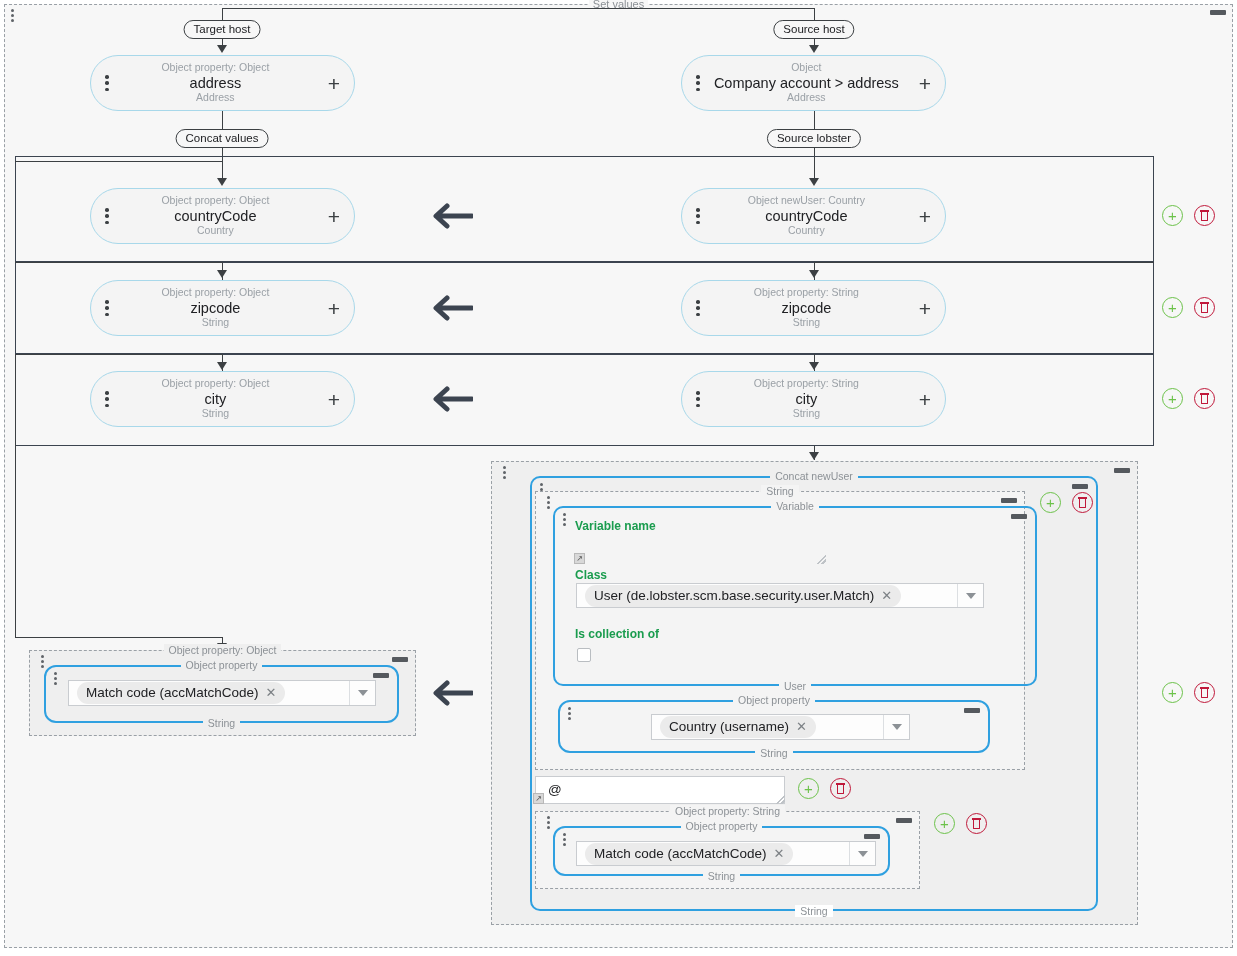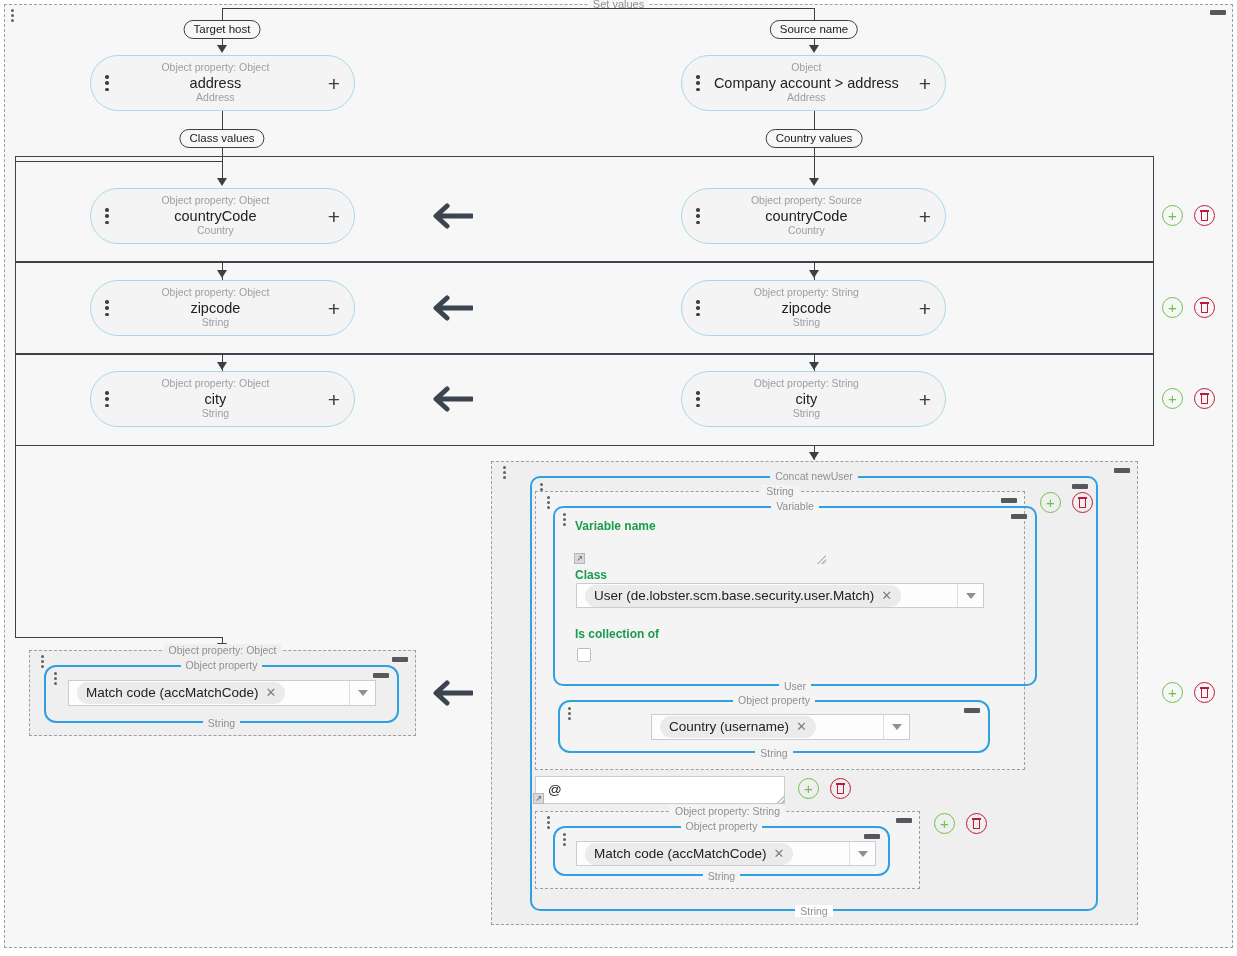--- a/index.html
+++ b/index.html
@@ -304,23 +304,23 @@
 
   <div class="vline" style="left:222px;top:111px;height:18px;"></div>
 
   <div class="vline" style="left:814px;top:111px;height:18px;"></div>
 
   <div class="vline" style="left:222px;top:147px;height:14px;"></div>
 
   <div class="vline" style="left:814px;top:147px;height:14px;"></div>
 
   <div class="pill" style="left:222px;top:20px;"><span>Target host</span></div>
-  <div class="pill" style="left:814px;top:20px;"><span>Source name</span></div>
-  <div class="pill" style="left:222px;top:129px;"><span>Class values</span></div>
-  <div class="pill" style="left:814px;top:129px;"><span>Country values</span></div>
+  <div class="pill" style="left:814px;top:20px;"><span>Source host</span></div>
+  <div class="pill" style="left:222px;top:129px;"><span>Concat values</span></div>
+  <div class="pill" style="left:814px;top:129px;"><span>Source lobster</span></div>
 
   <div class="node" style="left:90px;top:55px;width:265px;">
     <div class="kebab">
         <i></i>
         <i></i>
         <i></i>
       </div>
     <div class="body">
       <div class="n-type">Object property: Object</div>
       <div class="n-name">address</div>
@@ -382,21 +382,21 @@
     </div>
     <div class="plus">+</div>
   </div>
   <div class="node" style="left:681px;top:188px;width:265px;">
     <div class="kebab">
         <i></i>
         <i></i>
         <i></i>
       </div>
     <div class="body">
-      <div class="n-type">Object property: Source</div>
+      <div class="n-type">Object newUser: Country</div>
       <div class="n-name">countryCode</div>
       <div class="n-sub">Country</div>
     </div>
     <div class="plus">+</div>
   </div>
   <svg class="big-arrow" style="left:429px;top:201px;" viewBox="0 0 44 30">
     <path d="M43 15 H10 M18 5 L7 15 L18 25" fill="none" stroke="#3c4450" stroke-width="5" stroke-linecap="round" stroke-linejoin="round"></path>
   </svg>
   <div class="circ-btn circ-add" style="left:1162px;top:205px;">
     <span class="g">+</span>

